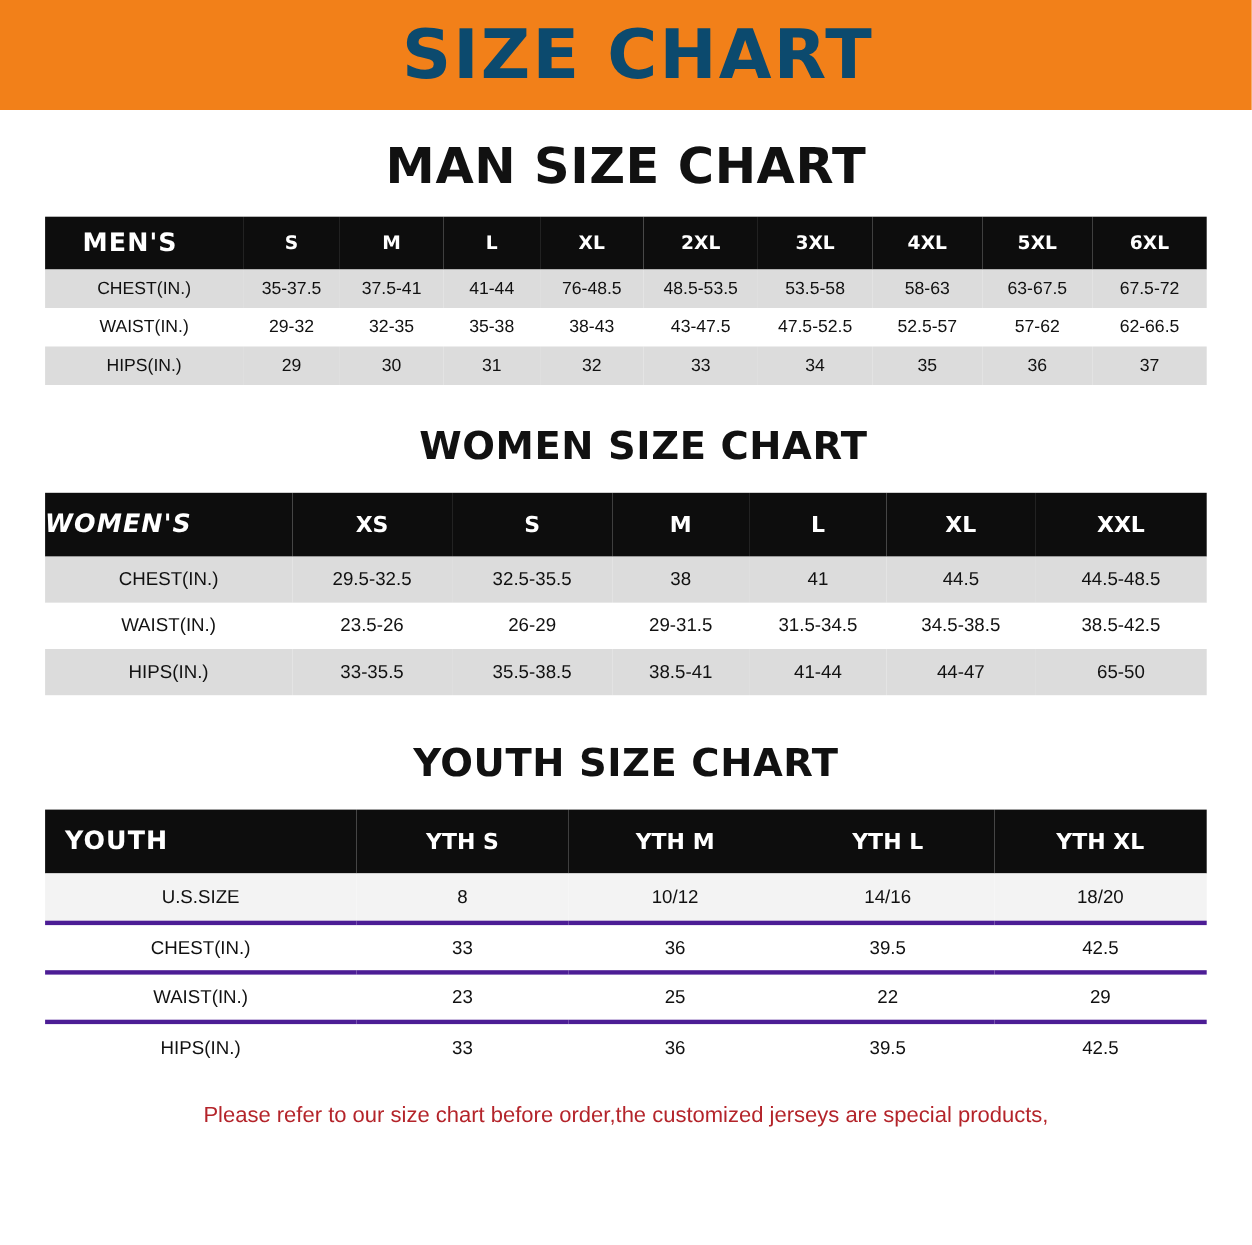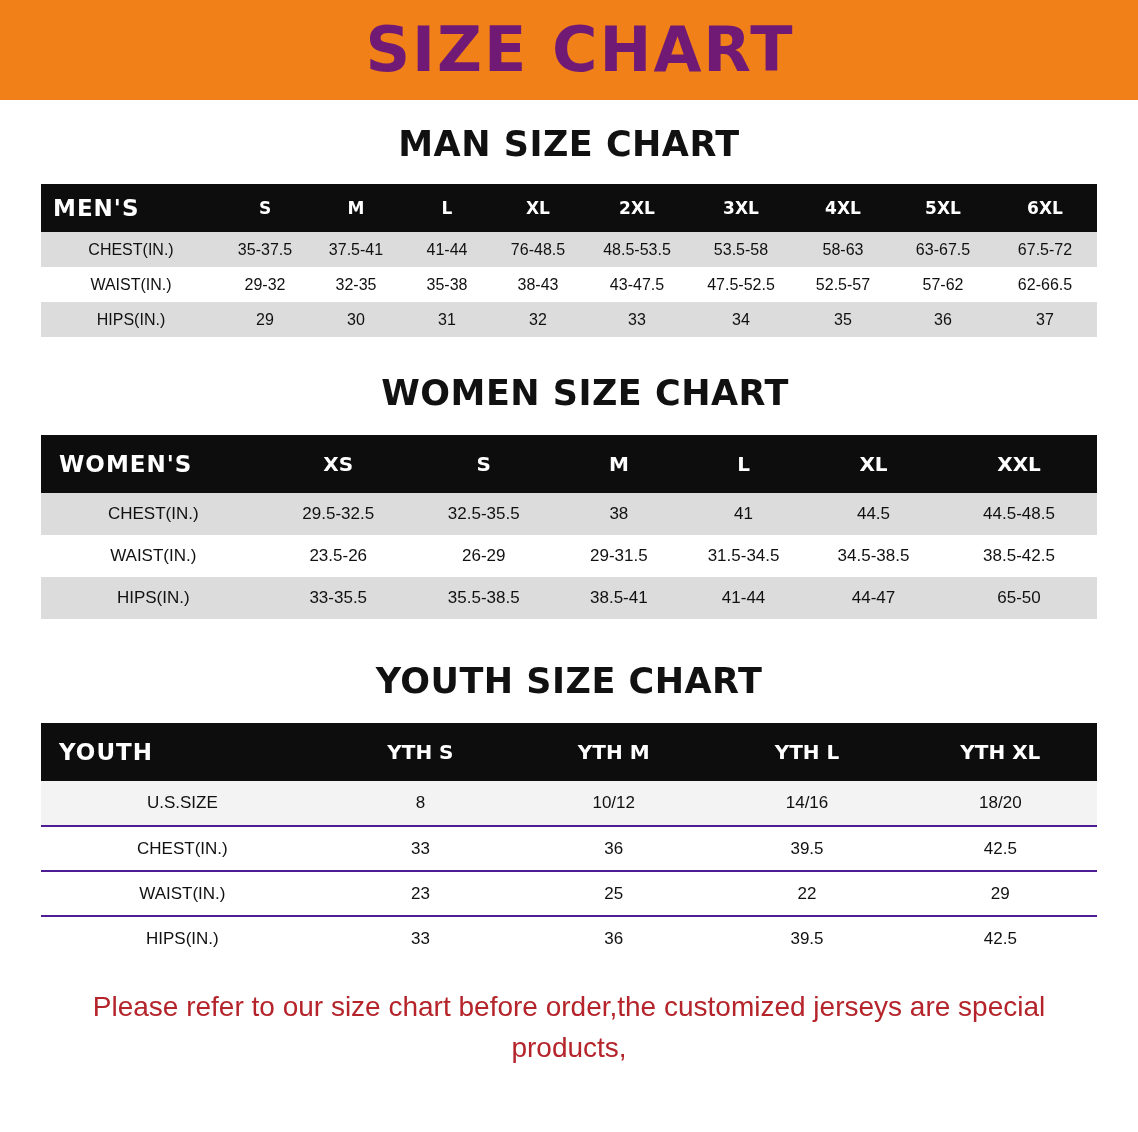--- a/index.html
+++ b/index.html
@@ -19,32 +19,32 @@
     height: 100px;
     display: flex;
     align-items: center;
     justify-content: center;
   }
   .banner-title {
     font-family: "DejaVu Sans", sans-serif;
     font-weight: bold;
     font-size: 62px;
     letter-spacing: 2px;
-    color: #701a75;
+    color: #0c4a6e;
     line-height: 1;
     margin-left: 22px;
   }
   .section-title {
     text-align: center;
     font-family: "DejaVu Sans", sans-serif;
     font-weight: bold;
     color: #111111;
     letter-spacing: 0.5px;
   }
-  .title-man { font-size: 35px; margin-top: 24px; margin-bottom: 20px; }
+  .title-man { font-size: 45px; margin-top: 24px; margin-bottom: 20px; }
   .title-women { font-size: 35px; margin-top: 36px; margin-bottom: 22px; padding-left: 32px; }
   .title-youth { font-size: 35px; margin-top: 42px; margin-bottom: 22px; }
 
   table {
     border-collapse: collapse;
     margin: 0 auto;
     table-layout: fixed;
   }
   .tbl-men { width: 1056px; }
   .tbl-women { width: 1056px; }
@@ -52,51 +52,51 @@
 
   thead th {
     background: #0d0d0d;
     color: #ffffff;
     font-family: "DejaVu Sans", sans-serif;
     font-weight: bold;
     padding: 10px 2px;
     text-align: center;
   }
   .tbl-men thead th { font-size: 17px; height: 48px; }
-  .tbl-men thead th.rowhead { font-size: 23px; text-align: left; padding-left: 12px; letter-spacing: 1px; }
+  .tbl-men thead th.rowhead { font-size: 23px; text-align: left; padding-left: 34px; letter-spacing: 1px; }
   .tbl-women thead th { font-size: 20px; height: 58px; }
-  .tbl-women thead th.rowhead { font-size: 23px; text-align: left; padding-left: 18px; letter-spacing: 1px; }
+  .tbl-women thead th.rowhead { font-size: 23px; text-align: left; padding-left: 0; letter-spacing: 1px; font-style: italic; }
   .tbl-youth thead th { font-size: 20px; height: 58px; }
   .tbl-youth thead th.rowhead { font-size: 23px; text-align: left; padding-left: 18px; letter-spacing: 1px; }
 
   tbody td {
     text-align: center;
     color: #111111;
     font-family: "Liberation Sans", sans-serif;
   }
   .tbl-men tbody td { font-size: 16px; height: 35px; }
   .tbl-men tbody td.rowlabel { font-size: 16px; }
   .tbl-women tbody td { font-size: 17px; height: 42px; }
   .tbl-youth tbody td { font-size: 17px; height: 45px; }
 
   .rowlabel {
     text-align: center;
   }
   .band-dark { background: #dcdcdc; }
   .band-light { background: #f3f3f3; }
   .band-white { background: #ffffff; }
 
-  .tbl-youth tbody tr td { border-bottom: 2px solid #4c1d95; }
+  .tbl-youth tbody tr td { border-bottom: 4px solid #4c1d95; }
   .tbl-youth tbody tr:last-child td { border-bottom: none; }
 
   .footnote {
     margin: 26px 40px 0 40px;
     color: #b4242a;
     font-family: "Liberation Sans", sans-serif;
-    font-size: 28px;
+    font-size: 20px;
     line-height: 1.45;
     text-align: center;
   }
 </style>
 </head>
 <body>
 
 <div class="banner">
   <div class="banner-title">SIZE CHART</div>
 </div>

